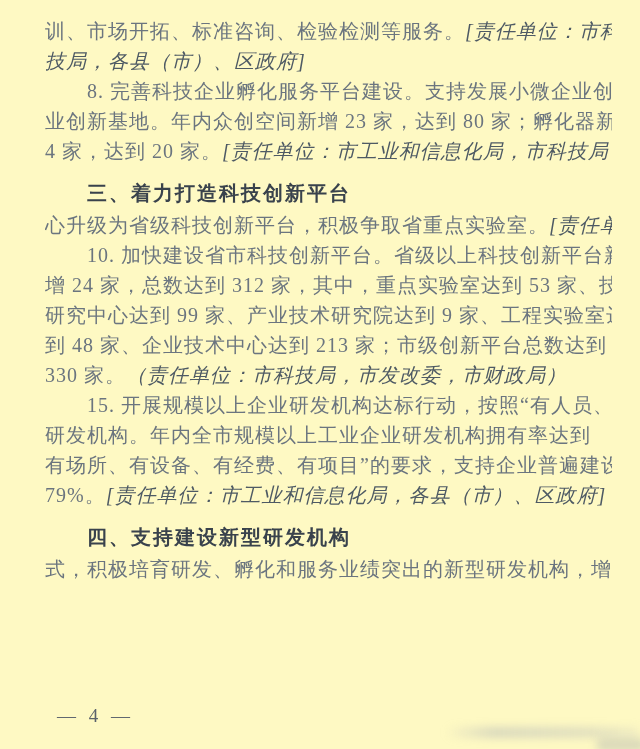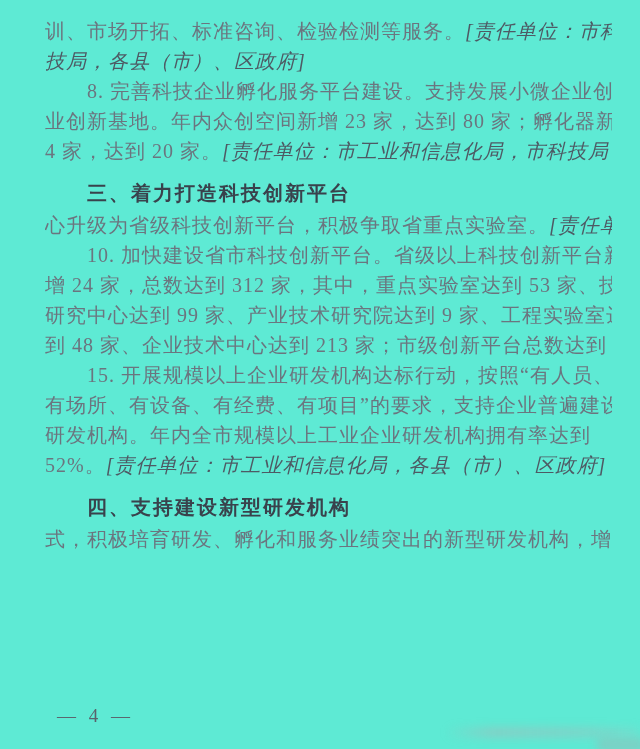--- a/index.html
+++ b/index.html
@@ -73,36 +73,37 @@
     top: 738px;
     width: 50px;
     height: 14px;
     background: rgba(168,172,176,0.4);
     border-radius: 8px;
   }
 </style>
 </head>
 <body>
 
-<div id="page" style="background: #5eead4;">
+<div id="page" style="background: #fef9c3;">
   <div id="doc">
       <div class="line"><span class="seg-body">训、市场开拓、标准咨询、检验检测等服务。</span><span class="seg-resp">[责任单位：市科</span></div>
       <div class="line"><span class="seg-resp">技局，各县（市）、区政府]</span></div>
       <div class="line indent"><span class="seg-body">8. 完善科技企业孵化服务平台建设。支持发展小微企业创</span></div>
       <div class="line"><span class="seg-body">业创新基地。年内众创空间新增 23 家，达到 80 家；孵化器新增</span></div>
       <div class="line"><span class="seg-body">4 家，达到 20 家。</span><span class="seg-resp">[责任单位：市工业和信息化局，市科技局，</span></div>
       <div class="line heading indent"><span class="seg-heading">三、着力打造科技创新平台</span></div>
       <div class="line"><span class="seg-body">心升级为省级科技创新平台，积极争取省重点实验室。</span><span class="seg-resp">[责任单</span></div>
       <div class="line indent"><span class="seg-body">10. 加快建设省市科技创新平台。省级以上科技创新平台新</span></div>
       <div class="line"><span class="seg-body">增 24 家，总数达到 312 家，其中，重点实验室达到 53 家、技术</span></div>
       <div class="line"><span class="seg-body">研究中心达到 99 家、产业技术研究院达到 9 家、工程实验室达</span></div>
       <div class="line"><span class="seg-body">到 48 家、企业技术中心达到 213 家；市级创新平台总数达到</span></div>
+      <div class="line"><span class="seg-body">330 家。</span><span class="seg-resp">（责任单位：市科技局，市发改委，市财政局）</span></div>
       <div class="line indent"><span class="seg-body">15. 开展规模以上企业研发机构达标行动，按照“有人员、</span></div>
+      <div class="line"><span class="seg-body">研发机构。年内全市规模以上工业企业研发机构拥有率达到</span></div>
       <div class="line"><span class="seg-body">有场所、有设备、有经费、有项目”的要求，支持企业普遍建设</span></div>
-      <div class="line"><span class="seg-body">研发机构。年内全市规模以上工业企业研发机构拥有率达到</span></div>
-      <div class="line"><span class="seg-body">52%。</span><span class="seg-resp">[责任单位：市工业和信息化局，各县（市）、区政府]</span></div>
+      <div class="line"><span class="seg-body">79%。</span><span class="seg-resp">[责任单位：市工业和信息化局，各县（市）、区政府]</span></div>
       <div class="line heading indent"><span class="seg-heading">四、支持建设新型研发机构</span></div>
       <div class="line"><span class="seg-body">式，积极培育研发、孵化和服务业绩突出的新型研发机构，增强</span></div>
     </div>
   <div id="page-number">— 4 —</div>
   <div id="smudge-band" class="smudge"></div>
   <div id="smudge-corner" class="smudge"></div>
 </div>
 
 </body></html>

